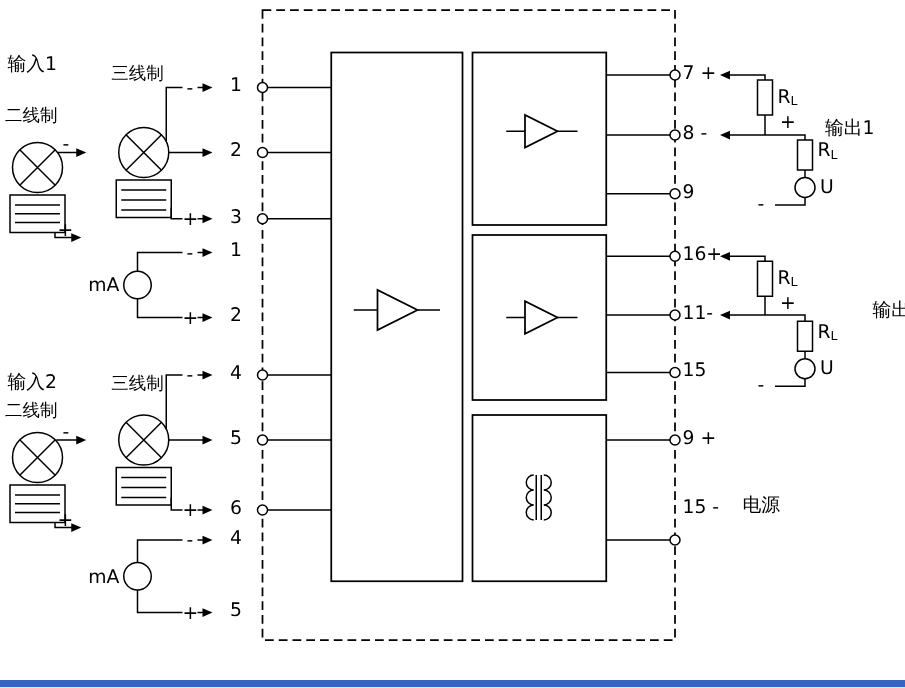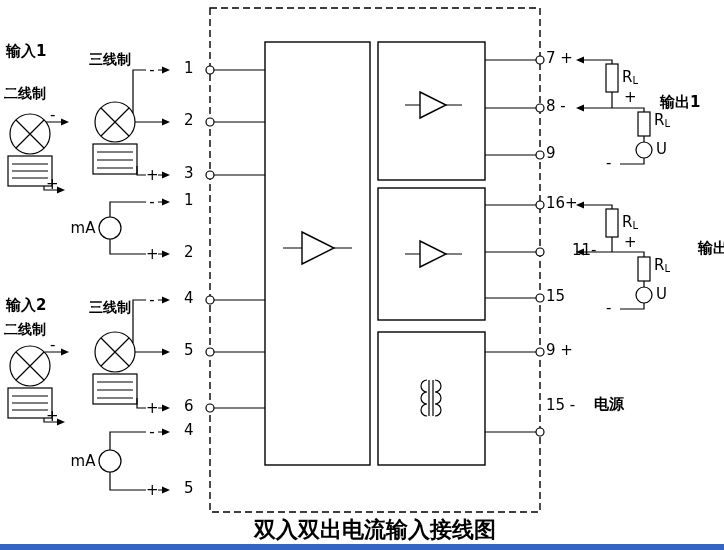--- a/index.html
+++ b/index.html
@@ -1,20 +1,20 @@
 <!DOCTYPE html>
 <html><head>
 <meta charset="utf-8">
 <style>
   html,body{margin:0;padding:0;background:#fff;}
   .canvas{position:relative;width:724px;height:550px;background:#ffffff;overflow:hidden;
           font-family:"DejaVu Sans","Liberation Sans",sans-serif;color:#000;}
   .canvas svg{position:absolute;left:0;top:0;}
   .t{position:absolute;font-size:15px;line-height:15px;white-space:nowrap;}
-  .b{font-weight:bold;}
+  .b{font-weight:normal;}
   .s14{font-size:14px;line-height:14px;}
   .sign{background:#fff;width:12px;height:16px;line-height:16px;text-align:center;padding:0;}
   .num{width:18px;}
   .title{font-size:22px;line-height:24px;font-weight:bold;text-align:center;}
   .ra{text-align:center;}
   .sub{font-size:10px;vertical-align:-2px;}
   .bottombar{position:absolute;left:0;top:544px;width:724px;height:6px;background:#3565c4;}
 </style>
 </head>
 <body>
@@ -193,21 +193,21 @@
   <div class="t num" style="left:184px;top:291px;">4</div>
   <div class="t num" style="left:184px;top:343px;">5</div>
   <div class="t num" style="left:184px;top:399px;">6</div>
   <div class="t num" style="left:184px;top:423px;">4</div>
   <div class="t num" style="left:184px;top:481px;">5</div>
 
   <div class="t" style="left:546px;top:51px;">7 +</div>
   <div class="t" style="left:546px;top:99px;">8 -</div>
   <div class="t" style="left:546px;top:146px;">9</div>
   <div class="t" style="left:546px;top:196px;">16+</div>
-  <div class="t" style="left:572px;top:243px;text-align:center;">11-</div>
+  <div class="t" style="left:546px;top:243px;text-align:center;">11-</div>
   <div class="t" style="left:546px;top:289px;">15</div>
   <div class="t" style="left:546px;top:343px;">9 +</div>
   <div class="t" style="left:546px;top:398px;">15 -</div>
 
   <div class="t b" style="left:660px;top:95px;">输出1</div>
   <div class="t b" style="left:698px;top:241px;">输出2</div>
   <div class="t b" style="left:594px;top:397px;">电源</div>
 
   <div class="t" style="left:622px;top:70px;"><span>R</span><span class="sub">L</span></div>
   <div class="t" style="left:654px;top:113px;"><span>R</span><span class="sub">L</span></div>
@@ -215,16 +215,15 @@
   <div class="t" style="left:654px;top:258px;"><span>R</span><span class="sub">L</span></div>
 
   <div class="t" style="left:656px;top:142px;">U</div>
   <div class="t" style="left:656px;top:287px;">U</div>
 
   <div class="t" style="left:624px;top:90px;">+</div>
   <div class="t" style="left:606px;top:156px;">-</div>
   <div class="t" style="left:624px;top:235px;">+</div>
   <div class="t" style="left:606px;top:301px;">-</div>
 
-  <div class="t title" style="left:210px;top:518px;width:330px;">双入双出电流输入接线图</div>
 
   <div class="bottombar"></div>
 </div>
 
 </body></html>

